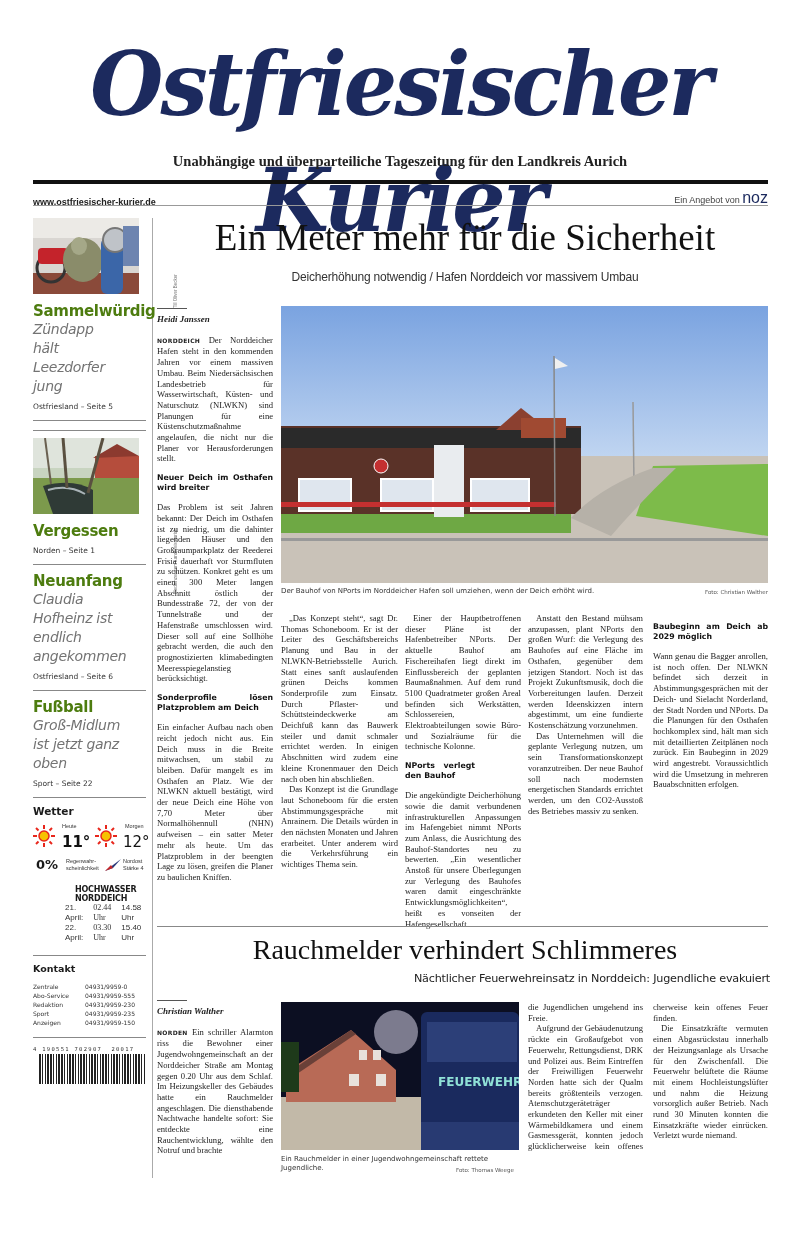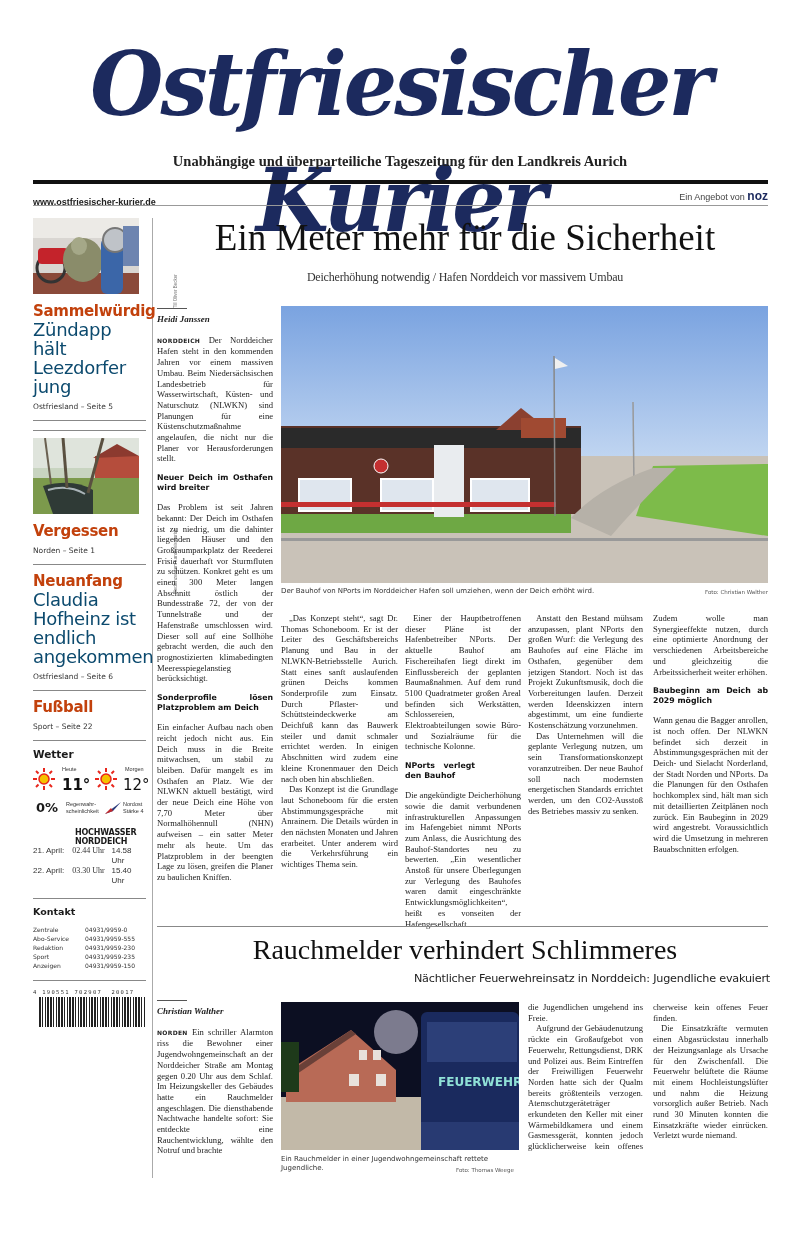--- a/index.html
+++ b/index.html
@@ -16,64 +16,64 @@
   .masthead-sub {
     position: absolute; left: 0; width: 800px; top: 153px; text-align: center;
     font-family: "Liberation Serif", serif; font-weight: bold; font-size: 14.5px; color: #222;
   }
   .rule-thick { position: absolute; left: 33px; width: 735px; top: 180px; height: 4px; background: #111; }
   .meta-bar { position: absolute; left: 33px; width: 735px; top: 187px; height: 16px;
     font-family: "Liberation Sans", sans-serif; font-size: 9px; color: #222; }
   .meta-url { position: absolute; left: 0; top: 2px; font-weight: bold; margin-top: 8px; }
   .meta-date { position: absolute; left: 0; width: 735px; text-align: center; top: 2px; font-family: "DejaVu Sans", sans-serif; font-size: 8.5px; letter-spacing: -0.2px;}
   .meta-noz { position: absolute; right: 0; top: 2px; color: #444; }
-  .meta-noz b { font-weight: 700; color: #1c2a5e; font-size: 12px; text-align: right; }
+  .meta-noz b { font-weight: 400; color: #1c2a5e; font-size: 16px; text-align: right; }
   .rule-thin { position: absolute; left: 33px; width: 735px; top: 205px; height: 1px; background: #999; }
 
   
   .sidebar { position: absolute; left: 33px; top: 218px; width: 113px; font-family: "DejaVu Sans", sans-serif; }
   .side-vline { position: absolute; left: 152px; top: 218px; width: 1px; height: 960px; background: #aaa; }
   .side-photo { position: relative; width: 106px; height: 76px; overflow: hidden; }
   .side-credit { position: absolute; left: 140px; writing-mode: vertical-rl; transform: rotate(180deg);
     font-family: "Liberation Sans", sans-serif; font-size: 4.5px; color: #777; }
   .teaser { width: 113px; }
-  .teaser-kicker { font-weight: bold; font-size: 15px; line-height: 18px; color: #c2410c; letter-spacing: -0.3px; }
-  .teaser-title { font-size: 18px; line-height: 19px; color: #0c4a6e; letter-spacing: -0.3px; }
+  .teaser-kicker { font-weight: bold; font-size: 15px; line-height: 18px; color: #4d7c0f; letter-spacing: -0.3px; }
+  .teaser-title { font-size: 14px; line-height: 19px; color: #737373; letter-spacing: -0.3px; font-style: italic; }
   .teaser-ref { font-size: 7.5px; color: #333; margin-top: 6px; }
   .teaser-ref b { font-weight: normal; }
   .teaser-sep { width: 113px; height: 1px; background: #888; margin: 9px 0 7px; }
 
   .weather-title { font-weight: bold; font-size: 10.5px; margin-bottom: 6px; }
   .weather-row { position: relative; height: 34px; }
   .sun { position: absolute; width: 22px; height: 22px; }
   .w-label { position: absolute; font-family: "Liberation Sans", sans-serif; font-size: 5.5px; color: #333; }
   .w-temp { position: absolute; font-size: 15px; font-weight: bold; color: #111; }
   .w-temp.light { font-weight: normal; }
   .rain-row { position: relative; height: 22px; }
   .rain-pct { position: absolute; left: 3px; top: 0; font-weight: bold; font-size: 13px; }
   .rain-label { position: absolute; left: 33px; top: 1px; font-family: "Liberation Sans", sans-serif; font-size: 5.5px; line-height: 6.5px; color: #333; }
   .wind-icon { position: absolute; left: 72px; top: 2px; }
   .wind-label { position: absolute; left: 90px; top: 1px; font-family: "Liberation Sans", sans-serif; font-size: 5.5px; line-height: 6.5px; color: #333; }
   .hw-title { font-weight: bold; font-size: 8px; margin-top: 6px; letter-spacing: -0.2px; margin-left: 42px; }
   .hw-row { display: flex; font-size: 8px; line-height: 10px; color: #333; font-family: "Liberation Sans", sans-serif; }
-  .hw-row span:nth-child(1) { width: 40px; }
+  .hw-row span:nth-child(1) { width: 40px; margin-left: 32px; }
   .hw-row span:nth-child(2) { width: 40px; font-family: Liberation Serif, serif; }
   .contact-title { font-weight: bold; font-size: 9.5px; margin-bottom: 8px; }
   .contact-row { display: flex; font-size: 6px; line-height: 9px; color: #333; }
   .contact-row span:first-child { width: 52px; }
   .barcode { margin-top: 8px; position: relative; height: 38px; width: 113px; }
   .barcode-digits { font-family: "DejaVu Sans Mono", monospace; font-size: 5.5px; color: #333; letter-spacing: 1.3px; position: absolute; top: 0; left: 0; }
   .bars { position: absolute; top: 8px; left: 6px; height: 30px; width: 106px;
     background: repeating-linear-gradient(90deg, #222 0 2px, #fff 2px 3px, #222 3px 4px, #fff 4px 6px, #222 6px 7px, #fff 7px 8px, #222 8px 10px, #fff 10px 11px); }
 
   
   .a1-headline { position: absolute; left: 160px; width: 610px; top: 216px; text-align: center;
     font-family: "Liberation Serif", serif; font-size: 37px; line-height: 44px; color: #111; }
   .a1-deck { position: absolute; left: 160px; width: 610px; top: 270px; text-align: center;
-    font-family: Liberation Serif, serif; font-size: 12px; color: #333; letter-spacing: -0.2px; }
+    font-family: Liberation Sans, sans-serif; font-size: 12px; color: #333; letter-spacing: -0.2px; }
   .byline-rule { width: 30px; height: 1px; background: #555; margin-bottom: 5px; }
   .byline { font-family: "Liberation Serif", serif; font-style: italic; font-weight: bold; font-size: 9px; margin-bottom: 10px; }
   .body-col { position: absolute; font-family: "Liberation Serif", serif; font-size: 8.6px; line-height: 10.7px; text-align: justify; color: #222; hyphens: auto; }
   .body-col p { margin: 0; text-indent: 0; }
   .body-col p.ind { text-indent: 8px; }
   .dateline { font-family: "DejaVu Sans", sans-serif; font-weight: bold; font-size: 6px; letter-spacing: 0.3px; }
   .subhead { font-family: "DejaVu Sans", sans-serif; font-weight: bold; font-size: 7.8px; line-height: 10px; margin: 9px 0 9px; color: #111; }
 
   .photo1 { position: absolute; left: 281px; top: 306px; width: 487px; height: 277px; overflow: hidden; }
   .caption { position: absolute; font-family: "DejaVu Sans", sans-serif; font-size: 7px; color: #333; }
@@ -150,20 +150,21 @@
 
   <div class="teaser">
     <div class="teaser-kicker">Neuanfang</div>
     <div class="teaser-title">Claudia Hofheinz ist endlich angekommen</div>
     <div class="teaser-ref"><b>Ostfriesland</b><span> – Seite 6</span></div>
   </div>
   <div class="teaser-sep"></div>
 
   <div class="teaser">
     <div class="teaser-kicker">Fußball</div>
+    <div class="teaser-title" style="width:90px">Groß-Midlum ist jetzt ganz oben</div>
     <div class="teaser-ref"><b>Sport</b><span> – Seite 22</span></div>
   </div>
   <div class="teaser-sep"></div>
 
   <div>
     <div class="weather-title">Wetter</div>
     <div class="weather-row">
       <svg class="sun" style="left:0;top:2px" viewBox="0 0 22 22">
         <g stroke="#e8261c" stroke-width="2">
             <line x1="11" y1="0" x2="11" y2="4"></line>
@@ -300,21 +301,20 @@
 <div class="body-col" style="left:405px;top:613px;width:116px">
   <p class="ind">Einer der Hauptbetroffenen dieser Pläne ist der Hafenbetreiber NPorts. Der aktuelle Bauhof am Fischereihafen liegt direkt im Einflussbereich der geplanten Baumaßnahmen. Auf dem rund 5100 Quadratmeter großen Areal befinden sich Werkstätten, Schlossereien, Elektroabteilungen sowie Büro- und Sozialräume für die technische Kolonne.</p>
   <div class="subhead" style="width:70px">NPorts verlegt den Bauhof</div>
   <p>Die angekündigte Deicherhöhung sowie die damit verbundenen infrastrukturellen Anpassungen im Hafengebiet nimmt NPorts zum Anlass, die Ausrichtung des Bauhof-Standortes neu zu bewerten. „Ein wesentlicher Anstoß für unsere Überlegungen zur Verlegung des Bauhofes waren damit eingeschränkte Entwicklungsmöglichkeiten“, heißt es vonseiten der Hafengesellschaft.</p>
 </div>
 <div class="body-col" style="left:528px;top:613px;width:115px;height:300px;overflow:hidden">
   <p class="ind">Anstatt den Bestand mühsam anzupassen, plant NPorts den großen Wurf: die Verlegung des Bauhofes auf eine Fläche im Osthafen, gegenüber dem jetzigen Standort. Noch ist das Projekt Zukunftsmusik, doch die Vorbereitungen laufen. Derzeit werden Ideenskizzen intern abgestimmt, um eine fundierte Kostenschätzung vorzunehmen.</p>
   <p class="ind">Das Unternehmen will die geplante Verlegung nutzen, um sein Transformationskonzept voranzutreiben. Der neue Bauhof soll nach modernsten energetischen Standards errichtet werden, um den CO2-Ausstoß des Betriebes massiv zu senken.</p>
 </div>
 <div class="body-col" style="left:653px;top:613px;width:115px">
-  <p>Zudem wolle man Synergieeffekte nutzen, durch eine optimierte Anordnung der verschiedenen Arbeitsbereiche und gleichzeitig die Arbeitssicherheit weiter erhöhen.</p>
   <div class="subhead">Baubeginn am Deich ab 2029 möglich</div>
   <p>Wann genau die Bagger anrollen, ist noch offen. Der NLWKN befindet sich derzeit in Abstimmungsgesprächen mit der Deich- und Sielacht Norderland, der Stadt Norden und NPorts. Da die Planungen für den Osthafen hochkomplex sind, hält man sich mit detaillierten Zeitplänen noch zurück. Ein Baubeginn in 2029 wird angestrebt. Voraussichtlich wird die Umsetzung in mehreren Bauabschnitten erfolgen.</p>
 </div>
 
 <div class="mid-rule"></div>
 
 <div class="a2-headline">Rauchmelder verhindert Schlimmeres</div>
 <div class="a2-deck">Nächtlicher Feuerwehreinsatz in Norddeich: Jugendliche evakuiert</div>
 
 <div class="body-col" style="left:157px;top:1000px;width:116px;height:178px;overflow:hidden">

